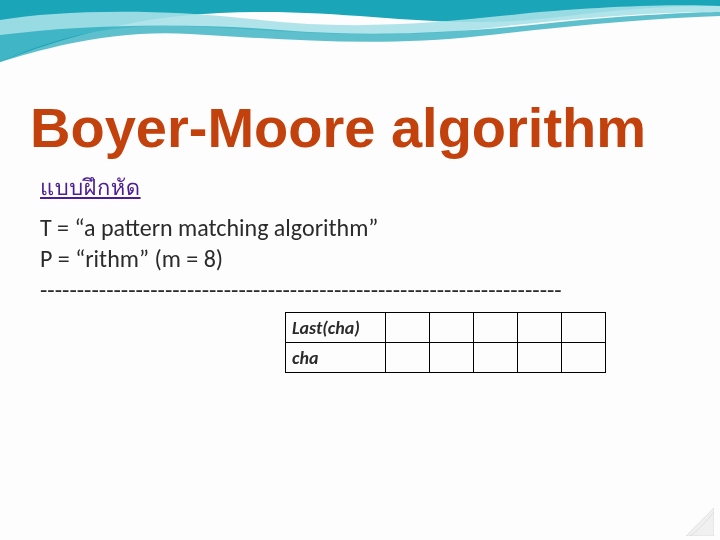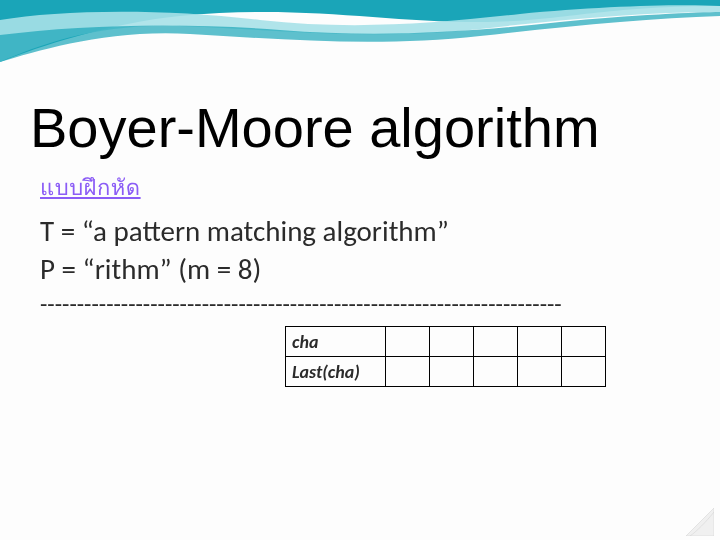--- a/index.html
+++ b/index.html
@@ -12,35 +12,35 @@
   .wave-container {
     position: absolute;
     top: 0; left: 0; right: 0;
     height: 70px;
     overflow: hidden;
   }
   .wave-container svg { display: block; }
   .title {
     font-family: "Calibri Light", "Segoe UI", sans-serif;
     font-size: 56px;
-    color: #000000;
+    color: #c2410c;
     margin: 95px 0 10px 30px;
-    font-weight: 400;
+    font-weight: 700;
   }
   .exercise-label {
     font-family: Liberation Sans, sans-serif;
     font-size: 22px;
-    color: #8b5cf6;
+    color: #4c1d95;
     text-decoration: underline;
     margin: 10px 0 8px 40px;
     letter-spacing: 0.5px;
   }
   .body-line {
     font-family: Calibri, "Segoe UI", sans-serif;
-    font-size: 29px;
+    font-size: 24px;
     color: #2b2b2b;
     margin: 2px 0 2px 40px;
   }
   .dashes {
     font-family: Calibri, "Segoe UI", sans-serif;
     font-size: 24px;
     color: #2b2b2b;
     margin: 2px 0 8px 40px;
     white-space: nowrap;
     overflow: hidden;
@@ -84,29 +84,29 @@
 
 <div class="exercise-label">แบบฝึกหัด</div>
 
 <div class="body-line">T =  “a pattern matching algorithm”</div>
 <div class="body-line">P =  “rithm”  (m = 8)</div>
 <div class="dashes">-----------------------------------------------------------------------</div>
 
 <table class="tbl">
   <tbody>
       <tr>
-    <td class="header">cha</td>
+    <td class="header">Last(cha)</td>
     <td class="cell"></td>
     <td class="cell"></td>
     <td class="cell"></td>
     <td class="cell"></td>
     <td class="cell"></td>
   </tr>
   <tr>
-    <td class="header">Last(cha)</td>
+    <td class="header">cha</td>
     <td class="cell"></td>
     <td class="cell"></td>
     <td class="cell"></td>
     <td class="cell"></td>
     <td class="cell"></td>
   </tr>
 </tbody>
   </table>
 
 <div class="corner">

